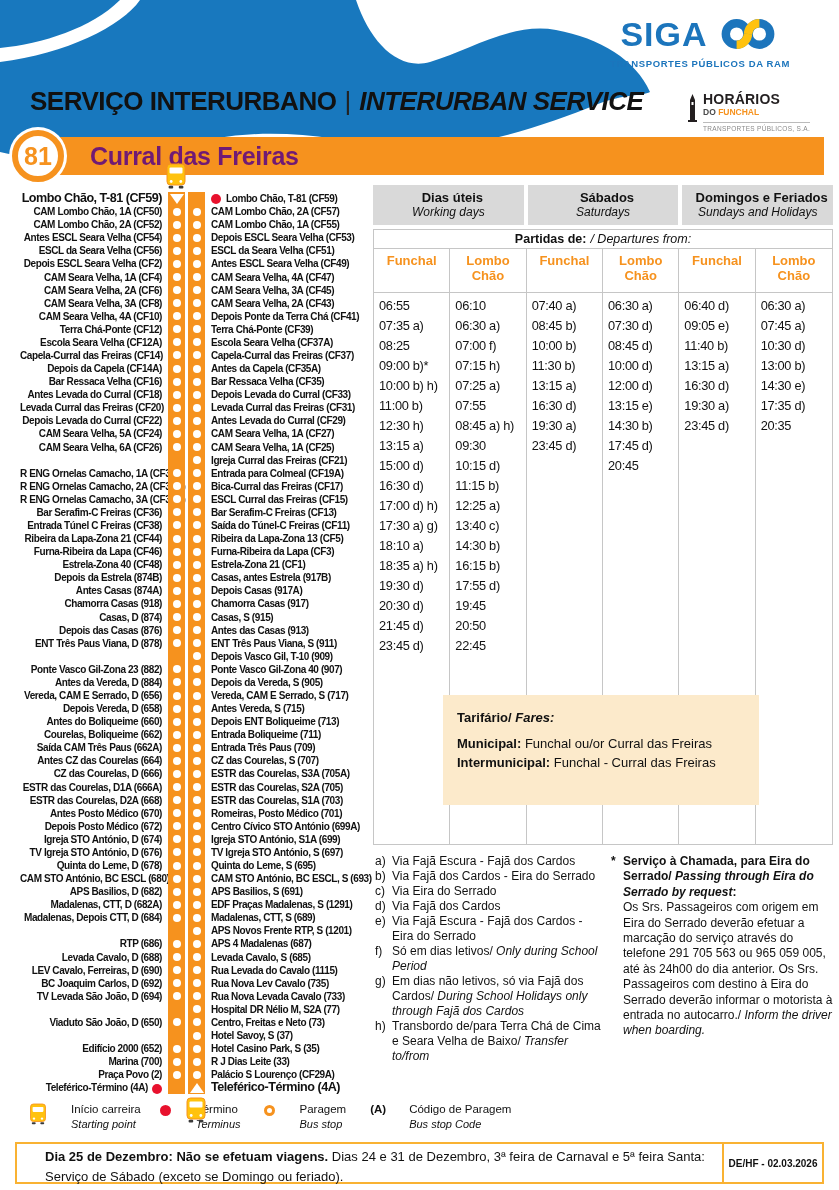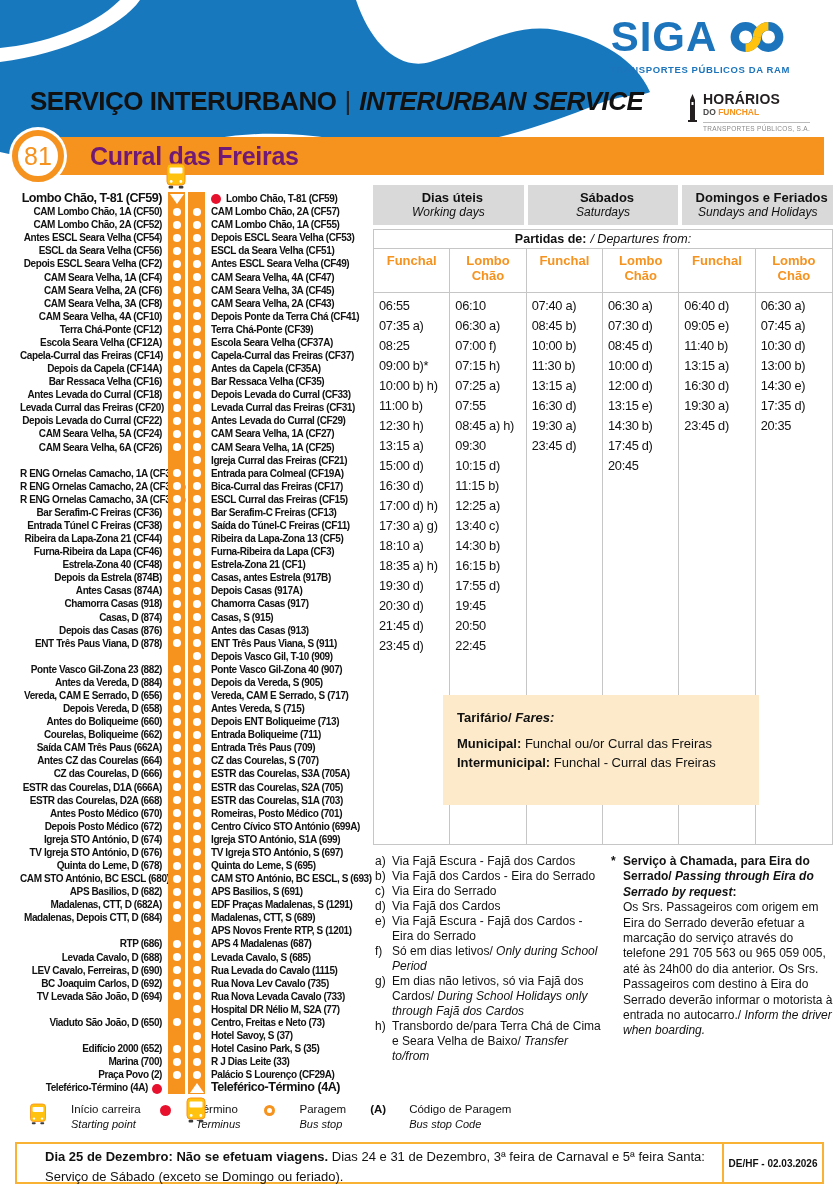--- a/index.html
+++ b/index.html
@@ -8,36 +8,36 @@
   }
   *{margin:0;padding:0;box-sizing:border-box;}
   html,body{background:#fff;}
   body{font-family:"Liberation Sans",sans-serif;color:#111;}
   .page{position:relative;width:839px;height:1190px;background:#fff;overflow:hidden;}
 
   
   .wave{position:absolute;left:0;top:0;z-index:1;}
   .siga{position:absolute;left:594px;top:16px;width:212px;z-index:2;text-align:center;}
   .siga-row{display:flex;align-items:center;justify-content:center;gap:8px;}
-  .siga-word{font-size:42px;font-weight:bold;color:var(--blue);letter-spacing:1px;line-height:1;}
+  .siga-word{font-size:34px;font-weight:bold;color:var(--blue);letter-spacing:1px;line-height:1;}
   .siga-tag{margin-top:6px;font-size:9.5px;font-weight:bold;color:var(--blue);letter-spacing:.6px;white-space:nowrap;}
   .title{position:absolute;left:30px;top:86px;z-index:3;font-size:26px;white-space:nowrap;}
   .t-pt{font-weight:bold;letter-spacing:-.5px;}
   .t-sep{font-weight:300;margin:0 8px;color:#222;}
   .t-en{font-style:italic;font-weight:bold;letter-spacing:-.5px;}
   .hf{position:absolute;left:686px;top:92px;z-index:2;display:flex;gap:4px;align-items:flex-start;}
   .hf-text{line-height:1;}
   .hf1{font-size:14px;font-weight:bold;color:#231f20;letter-spacing:.2px;}
   .hf2{font-size:8.5px;font-weight:bold;color:#4a4a4a;margin-top:2px;}
   .hf2 .hf2b{color:var(--orange);}
   .hf3{font-size:6.5px;color:#8a8a8a;margin-top:5px;border-top:1px solid #bbb;padding-top:3px;letter-spacing:.3px;}
 
   .banner{position:absolute;left:38px;top:137px;width:786px;height:38px;background:var(--orange);border-radius:10px 0 0 10px;z-index:4;display:flex;align-items:center;}
   .route-name{color:#701a75;font-weight:bold;font-size:25px;margin-left:52px;letter-spacing:-.3px;}
-  .badge{position:absolute;left:12px;top:130px;width:52px;height:52px;border-radius:50%;background:#fff;border:6px solid var(--orange);box-shadow:0 0 0 3px #fff;z-index:5;display:flex;align-items:center;justify-content:center;color:var(--orange);font-size:25px;font-weight:normal;}
+  .badge{position:absolute;left:12px;top:130px;width:52px;height:52px;border-radius:50%;background:#fff;border:6px solid var(--orange);box-shadow:0 0 0 3px #fff;z-index:5;display:flex;align-items:center;justify-content:center;color:var(--orange);font-size:25px;font-weight:bold;}
 
   
   .bus-top{position:absolute;left:164px;top:163px;z-index:6;}
   .bus-bottom{position:absolute;left:184px;top:1097px;z-index:6;}
   .stops{position:absolute;left:20px;top:192px;width:353px;z-index:5;}
   .stop-row{display:flex;height:13.09px;align-items:center;}
   .s-label{font-size:10px;font-weight:bold;letter-spacing:-.4px;white-space:nowrap;line-height:13px;}
   .s-left{width:145px;text-align:right;padding-right:3px;}
   .s-right{flex:1;padding-left:6px;}
   .s-big{font-size:12.6px;letter-spacing:-.5px;}

